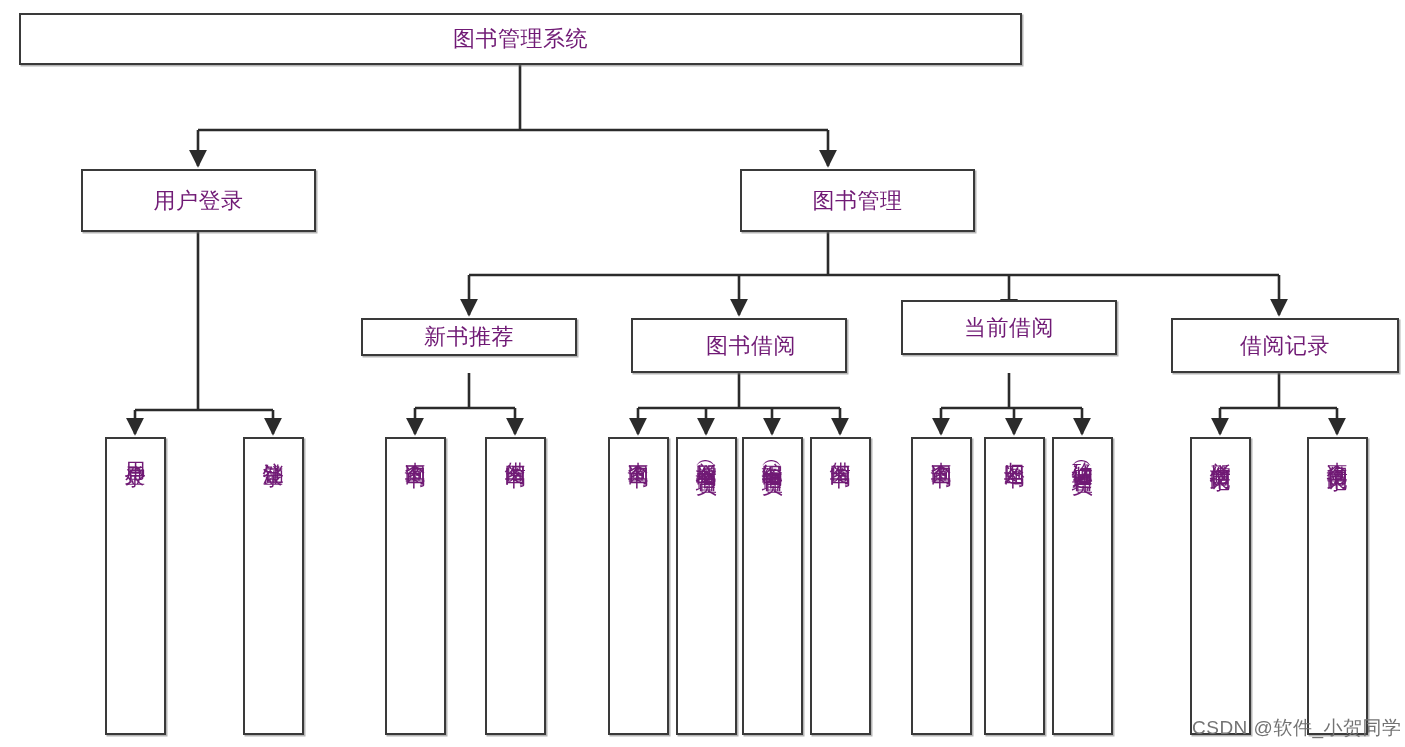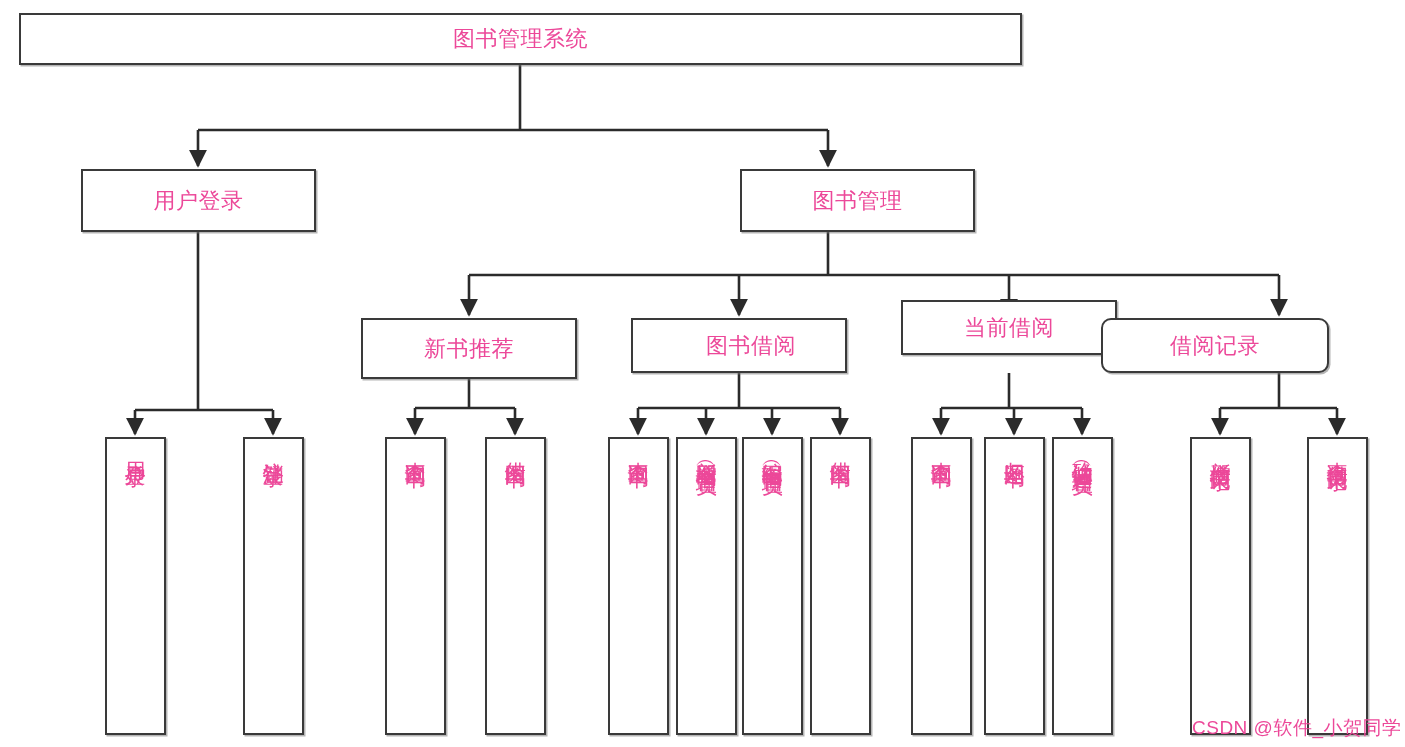--- a/index.html
+++ b/index.html
@@ -30,21 +30,21 @@
     box-sizing: border-box;
     background: #ffffff;
     border: 2px solid #3a3a3a;
     box-shadow: 1.5px 1.5px 0 0 rgba(120,120,120,0.55);
     display: flex;
     align-items: center;
     justify-content: center;
     overflow: hidden;
   }
   .node-label {
-    color: #ec4899;
+    color: #701a75;
     font-size: 22px;
     line-height: 1.15;
     letter-spacing: 0.5px;
     white-space: nowrap;
     text-align: center;
   }
   .node-box.leaf {
     align-items: flex-start;
     justify-content: center;
     padding-top: 6px;
@@ -52,21 +52,21 @@
   .node-box.leaf .node-label {
     writing-mode: vertical-rl;
     text-orientation: upright;
     font-size: 21px;
     line-height: 1.30;
     letter-spacing: 2px;
     white-space: nowrap;
   }
   .watermark {
     position: absolute;
-    color: #ec4899;
+    color: #737373;
     font-size: 19px;
     letter-spacing: 0.5px;
     white-space: nowrap;
     pointer-events: none;
   }
 </style>
 </head>
 <body>
 
 <div id="diagram-root">
@@ -128,30 +128,30 @@
     <span class="node-label">图书管理系统</span>
   </div>
 
   <div class="node-box" style="left:81px; top:169px; width:235px; height:63px;">
     <span class="node-label">用户登录</span>
   </div>
   <div class="node-box" style="left:740px; top:169px; width:235px; height:63px;">
     <span class="node-label">图书管理</span>
   </div>
 
-  <div class="node-box" style="left:361px; top:318px; width:216px; height:61px;">
+  <div class="node-box" style="left:361px; top:318px; width:216px; height:38px;">
     <span class="node-label">新书推荐</span>
   </div>
   <div class="node-box" style="left:631px; top:318px; width:216px; height:55px;padding-left:24px;">
     <span class="node-label">图书借阅</span>
   </div>
   <div class="node-box" style="left:901px; top:300px; width:216px; height:55px;">
     <span class="node-label">当前借阅</span>
   </div>
-  <div class="node-box" style="left:1101px; top:318px; width:228px; height:55px;border-radius:10px;">
+  <div class="node-box" style="left:1171px; top:318px; width:228px; height:55px;">
     <span class="node-label">借阅记录</span>
   </div>
 
   <div class="node-box leaf" style="left:105px; top:437px; width:61px; height:298px;">
     <span class="node-label">用户登录</span>
   </div>
   <div class="node-box leaf" style="left:243px; top:437px; width:61px; height:298px;">
     <span class="node-label">注销登录</span>
   </div>
   <div class="node-box leaf" style="left:385px; top:437px; width:61px; height:298px;">

